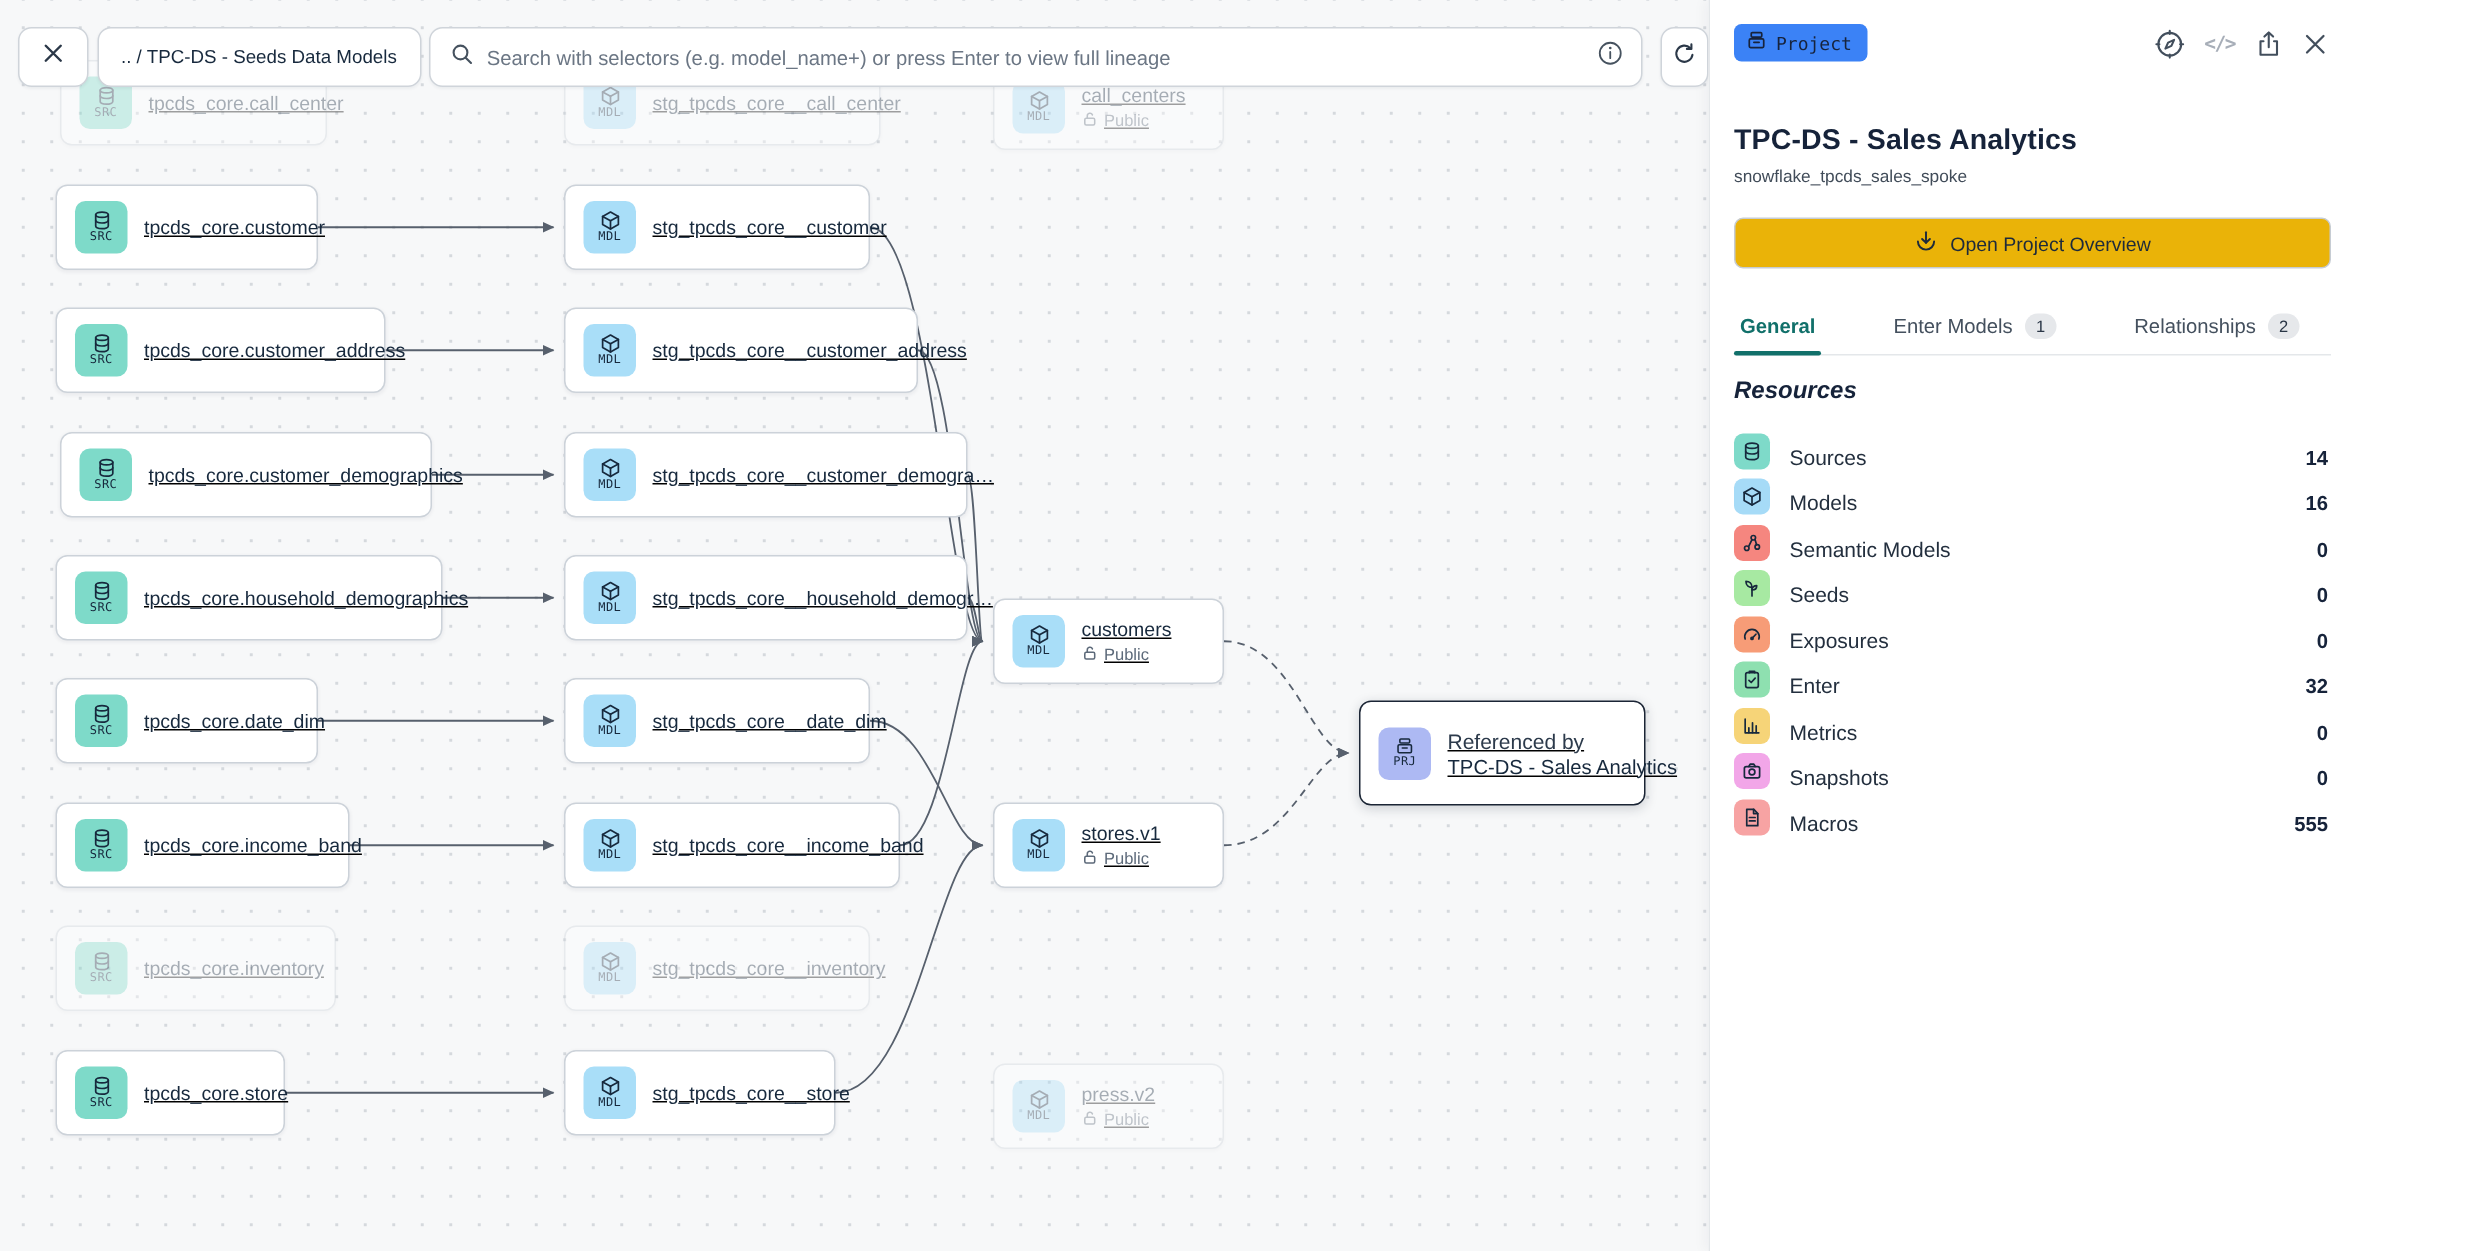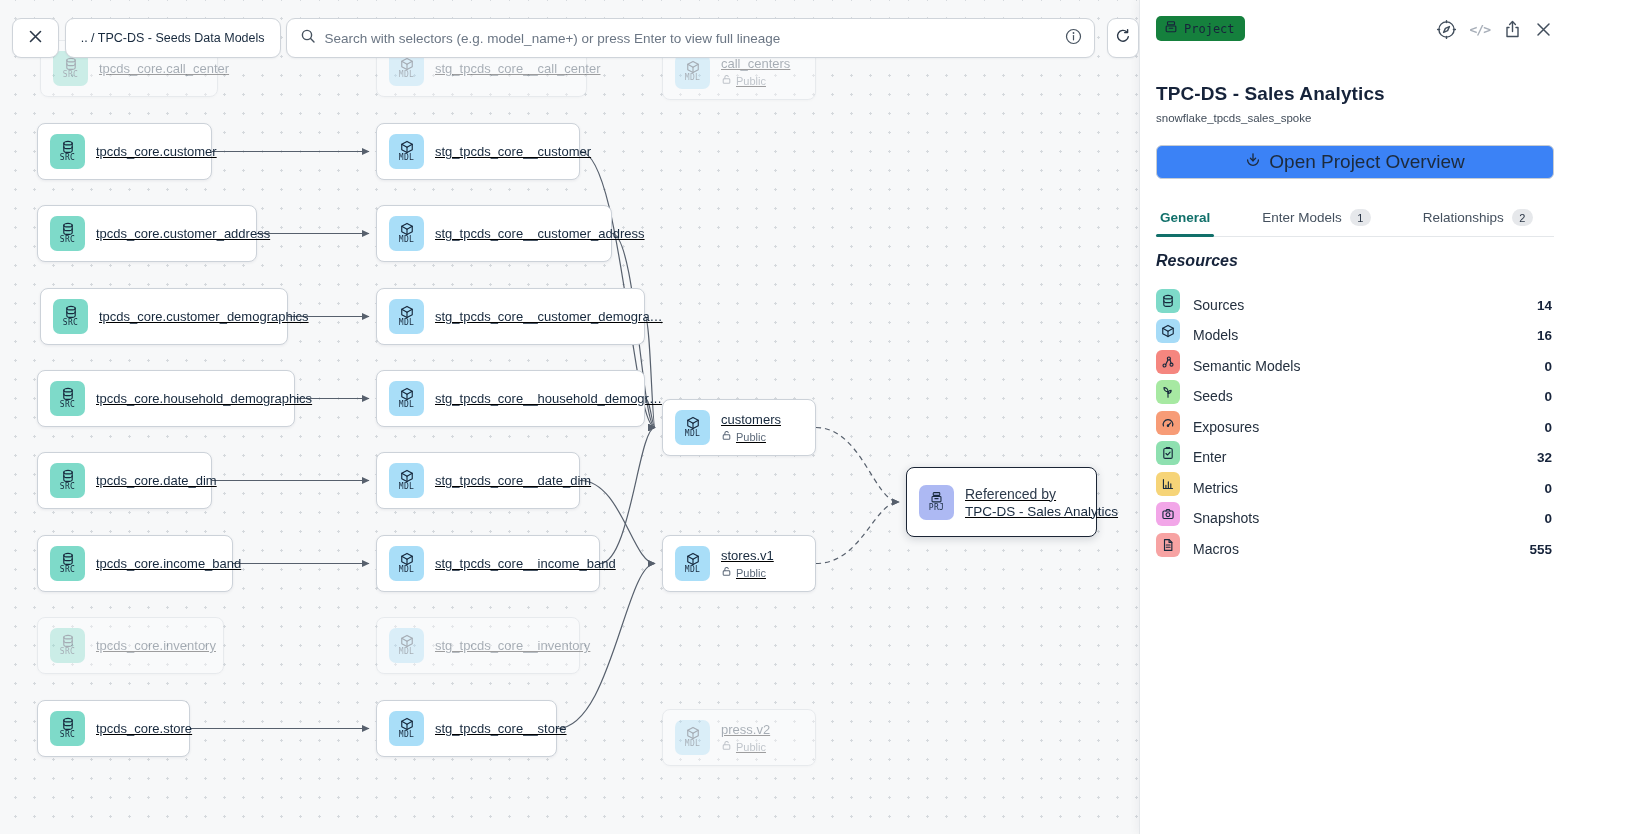--- a/index.html
+++ b/index.html
@@ -39,32 +39,32 @@
   .tb-pill { margin-left:6px; padding:0 15px; font-size:12.5px; color:#17293d; white-space:nowrap; cursor:pointer; }
   .search-box { margin-left:5px; width:833px; padding:0 12px 0 13px; gap:9px; }
   .search-box input { flex:1; border:none; outline:none; font-size:13.5px; color:#17293d; font-family:inherit; background:transparent; }
   .search-box input::placeholder { color:#6b7684; }
   .tb-refresh { width:33px; margin-left:12px; justify-content:center; cursor:pointer; }
 
   
   .panel { width:509px; height:834px; background:#fff; border-left:1px solid #e4e7ea;
            box-shadow:-3px 0 8px rgba(22,34,51,.04); padding:16px 96px 16px 16px; position:relative; }
   .panel-top { display:flex; align-items:flex-start; justify-content:space-between; }
-  .type-badge { background:#15803d; border-radius:5px; padding:4px 10px 4px 8px; display:flex; align-items:center; gap:6px;
+  .type-badge { background:#3b82f6; border-radius:5px; padding:4px 10px 4px 8px; display:flex; align-items:center; gap:6px;
                 font-family:"DejaVu Sans Mono", monospace; font-size:12px; color:#17233b; }
   .panel-actions { display:flex; align-items:center; gap:13px; position:absolute; right:96px; top:19px; }
   .panel-actions .act { cursor:pointer; display:flex; align-items:center; color:#424e5c; }
   .panel-actions .act.dim { color:#a7aeb8; }
   .code-glyph { font-size:13px; font-weight:700; letter-spacing:-1px; font-family:"DejaVu Sans Mono",monospace; }
 
   .panel-title { margin-top:42px; font-size:19px; font-weight:700; color:#16233a; letter-spacing:.1px; }
   .panel-sub { margin-top:7px; font-size:11.5px; color:#414c59; }
 
-  .overview-btn { margin-top:21px; width:398px; height:34px; background:#3b82f6; border:1px solid #c6ccd3; border-radius:6px;
-                  display:flex; align-items:center; justify-content:center; gap:8px; font-size:19px; color:#1d2a3b;
+  .overview-btn { margin-top:21px; width:398px; height:34px; background:#eab308; border:1px solid #c6ccd3; border-radius:6px;
+                  display:flex; align-items:center; justify-content:center; gap:8px; font-size:13px; color:#1d2a3b;
                   cursor:pointer; font-family:inherit; }
 
   .tabs { margin-top:23px; display:flex; border-bottom:1px solid #e4e7ea; width:398px; }
   .tab { display:flex; align-items:center; gap:8px; font-size:13.5px; color:#44505e; padding:7px 4px 10px;
          margin-right:44px; cursor:pointer; position:relative; white-space:nowrap; }
   .tab.active { color:#11706a; font-weight:700; }
   .tab.active::after { content:""; position:absolute; left:0; right:0; bottom:-1px; height:3px; background:#11706a; border-radius:2px; }
   .tab-badge { background:#e6e8eb; border-radius:999px; min-width:21px; height:17px; padding:0 6px;
                display:flex; align-items:center; justify-content:center; font-size:11px; color:#2a3646; font-weight:400; }
 

